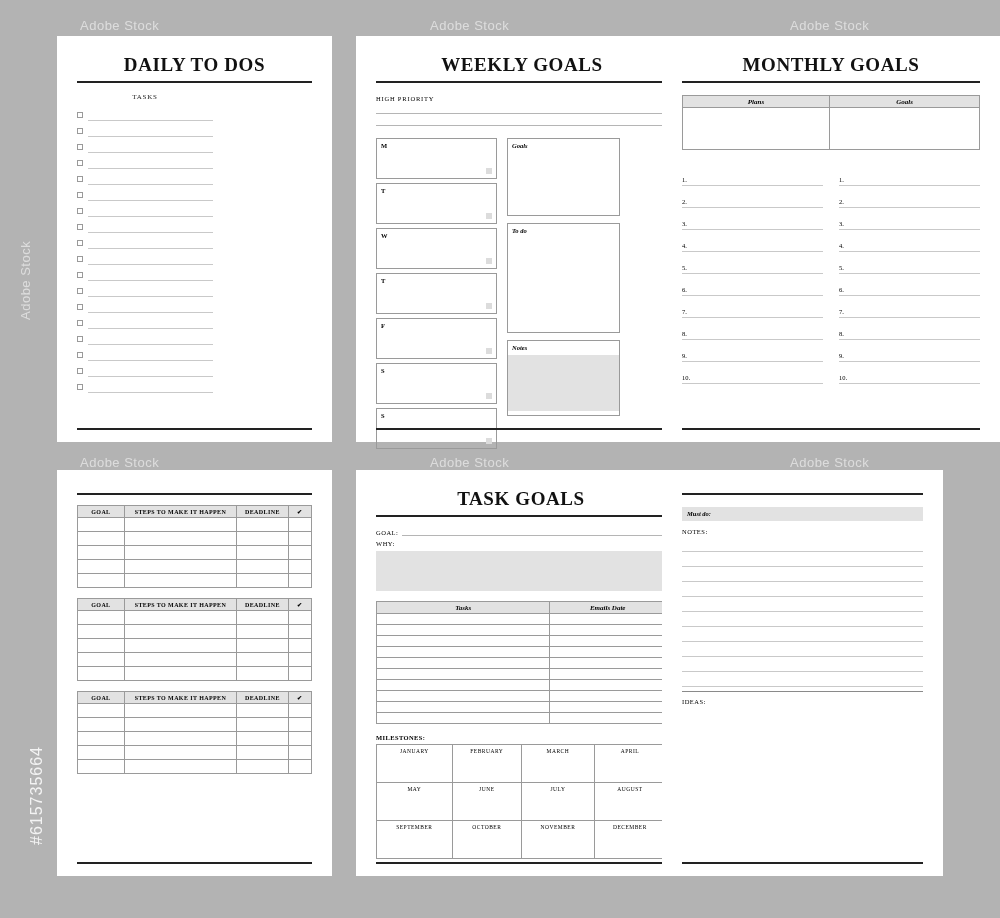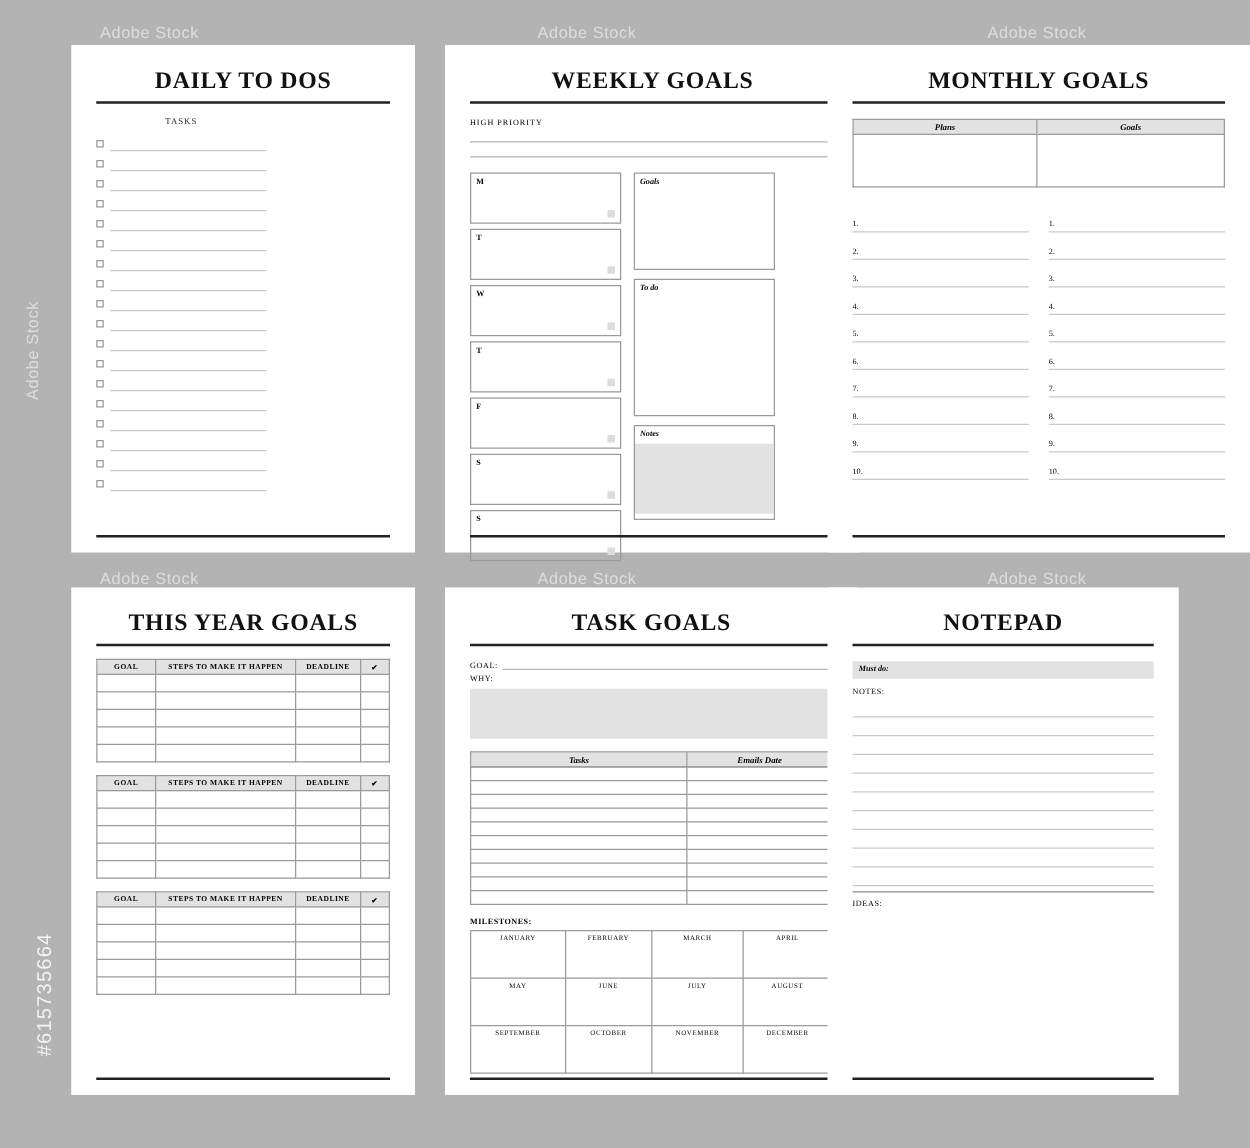--- a/index.html
+++ b/index.html
@@ -379,21 +379,20 @@
               <span>10.</span>
             </div>
           </div>
       </div>
     </div>
     <div class="bottom-rule"></div>
   </div>
 
   <div class="page p4">
     <div class="inner">
-      <h1 class="title">THIS YEAR GOALS</h1>
       <div class="title-rule"></div>
       <div id="p4-blocks">
           <div class="ygrid">
             <table>
               <tbody>
                 <tr>
                   <th style="width:20%">GOAL</th>
                   <th style="width:48%">STEPS TO MAKE IT HAPPEN</th>
                   <th style="width:22%">DEADLINE</th>
                   <th style="width:10%">✔</th>
@@ -613,21 +612,20 @@
               </tr>
             </tbody>
           </table>
       </div>
     </div>
     <div class="bottom-rule"></div>
   </div>
 
   <div class="page p6">
     <div class="inner">
-      <h1 class="title">NOTEPAD</h1>
       <div class="title-rule"></div>
 
       <div class="must-bar">
         <span>Must do:</span>
       </div>
 
       <div class="np-label">NOTES:</div>
       <div id="p6-lines" class="np-lines">
           <div class="line"></div>
           <div class="line"></div>

